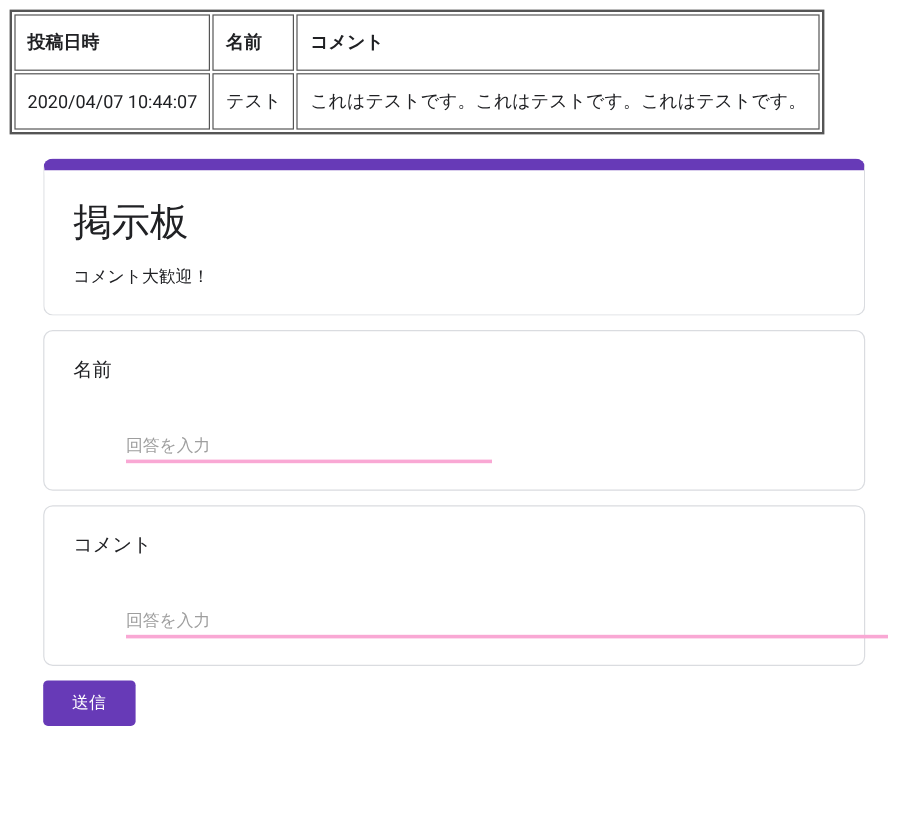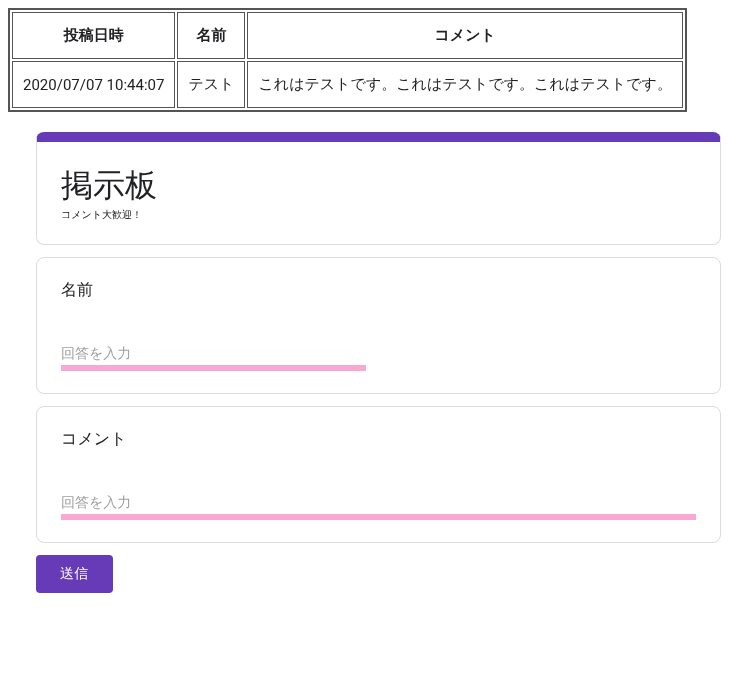--- a/index.html
+++ b/index.html
@@ -24,21 +24,21 @@
     }
     .posts-table th,
     .posts-table td {
       border: 1px solid #555;
       padding: 13px 10px;
       font-size: 15px;
       text-align: left;
       white-space: nowrap;
     }
     .posts-table th {
-      text-align: center;
+      text-align: left;
       font-weight: 700;
       background: #fff;
     }
 
     
     .form-area {
       padding: 0 24px 0 28px;
     }
 
     .card {
@@ -50,42 +50,44 @@
     }
 
     .card.header-card {
       border-top: 10px solid #673ab7;
       border-radius: 8px;
     }
 
     .form-title {
       font-size: 32px;
       font-weight: 400;
+      margin-bottom: 14px;
     }
 
     .form-desc {
-      font-size: 10px;
+      font-size: 14px;
       color: #202124;
     }
 
     .field-label {
       font-size: 16px;
       color: #202124;
       margin-bottom: 40px;
     }
 
     .text-input {
       border: none;
-      border-bottom: 6px solid #f9a8d4;
+      border-bottom: 3px solid #f9a8d4;
       font-size: 14px;
       padding: 4px 0;
       width: 48%;
       outline: none;
       background: transparent;
       color: #202124;
+      margin-left: 44px;
     }
     .text-input::placeholder {
       color: #9e9e9e;
     }
     .card .text-input-comment {
       width: 100%;
     }
 
     .submit-btn {
       background: #673ab7;
@@ -104,21 +106,21 @@
 <table class="posts-table">
   <thead>
     <tr>
       <th>投稿日時</th>
       <th>名前</th>
       <th>コメント</th>
     </tr>
   </thead>
   <tbody>
     <tr>
-      <td>2020/07/07 10:44:07</td>
+      <td>2020/04/07 10:44:07</td>
       <td>テスト</td>
       <td>これはテストです。これはテストです。これはテストです。</td>
     </tr>
   </tbody>
 </table>
 
 <div class="form-area">
 
   <div class="card header-card">
     <h1 class="form-title">掲示板</h1>

